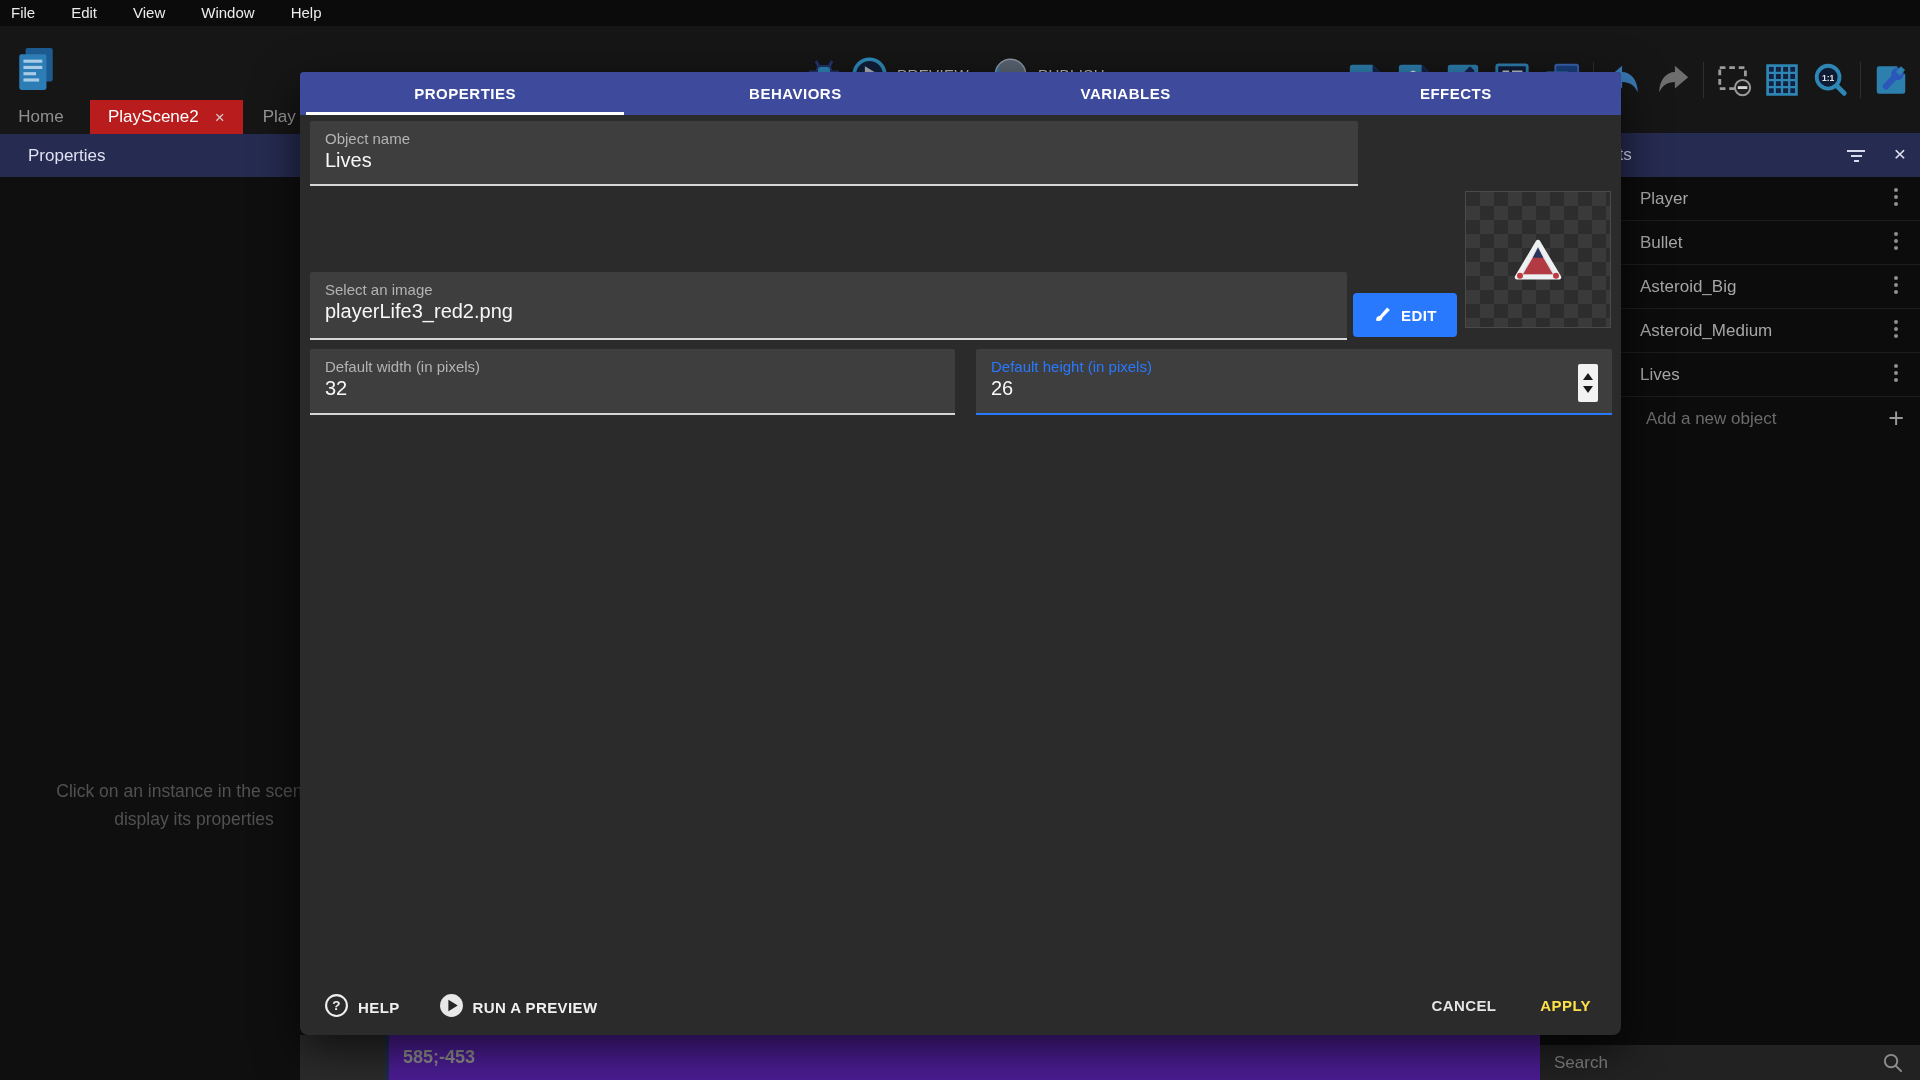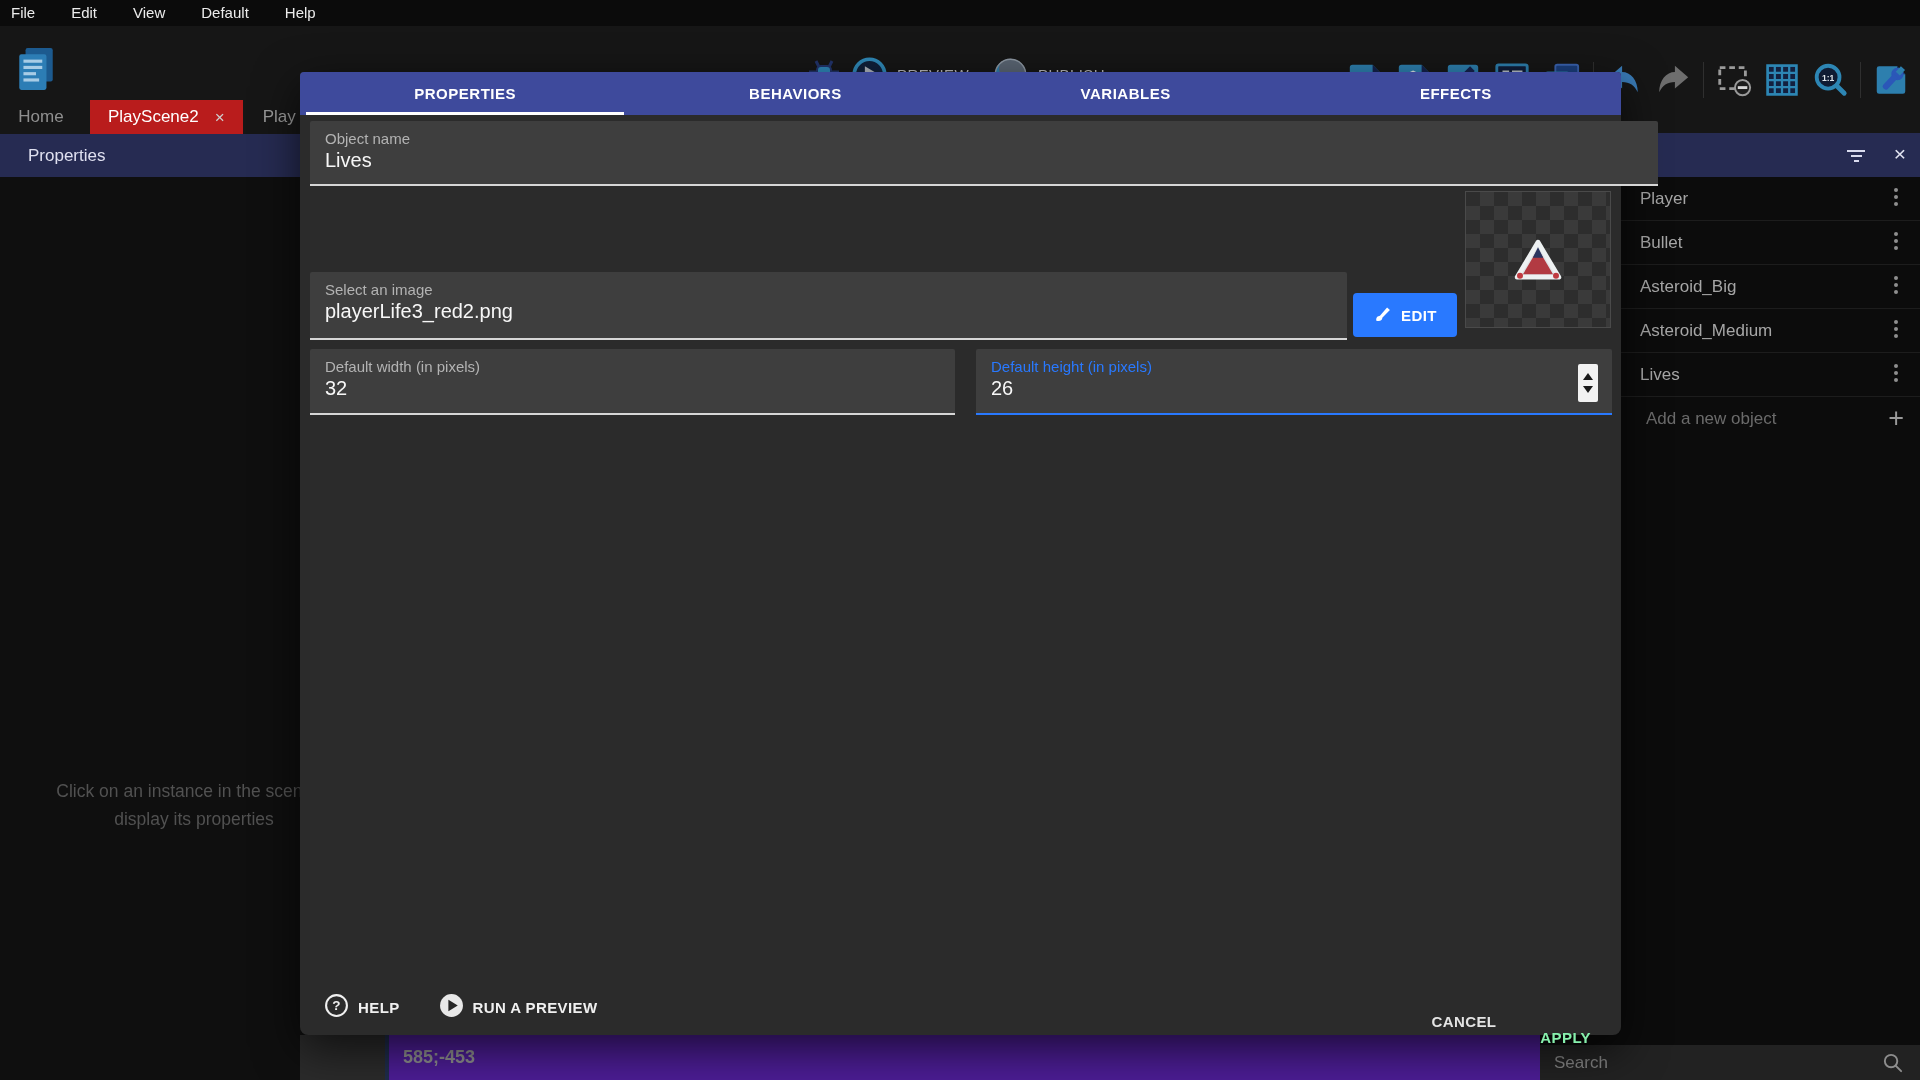--- a/index.html
+++ b/index.html
@@ -76,21 +76,21 @@
   .dlg-tab { flex:1; display:flex; align-items:center; justify-content:center; color:#ffffff;
              font-size:15px; font-weight:bold; letter-spacing:.5px; position:relative; }
   .dlg-tab.active::after { content:""; position:absolute; left:6px; right:6px; bottom:0;
                            height:3px; background:#ffffff; }
   .field { position:absolute; background:#3e3e3e; border-radius:2px 2px 0 0;
            border-bottom:2px solid #d6d6d6; }
   .field .flabel { position:absolute; left:15px; top:9px; font-size:15px; color:#b3b3b3; }
   .field input { position:absolute; left:15px; top:28px; right:40px; width:calc(100% - 55px);
                  background:transparent; border:none; outline:none; color:#f7f7f7; font-size:20px;
                  font-family:"Liberation Sans", sans-serif; }
-  .f-objname { left:10px; top:49px; width:1348px; height:65px; }
+  .f-objname { left:10px; top:49px; width:1048px; height:65px; }
   .f-image   { left:10px; top:200px; width:1037px; height:68px; }
   .f-width   { left:10px; top:277px; width:645px; height:66px; }
   .f-height  { left:676px; top:277px; width:636px; height:66px; border-bottom-color:#2979ff; }
   .f-height .flabel { color:#2979ff; }
   .edit-btn { position:absolute; left:1053px; top:221px; width:104px; height:44px; background:#2979ff;
               border:none; border-radius:4px; color:#ffffff; font-size:15px; font-weight:bold;
               display:flex; align-items:center; justify-content:center; gap:9px; cursor:pointer;
               font-family:"Liberation Sans", sans-serif; letter-spacing:.4px; }
   .thumb { position:absolute; left:1165px; top:119px; width:146px; height:137px;
            border:1px solid #4a4a4a;
@@ -103,31 +103,31 @@
              justify-content:center; gap:6px; }
   .spin-up { width:0; height:0; border-left:5px solid transparent; border-right:5px solid transparent;
              border-bottom:7px solid #1a1a1a; }
   .spin-dn { width:0; height:0; border-left:5px solid transparent; border-right:5px solid transparent;
              border-top:7px solid #1a1a1a; }
   .dlg-actions-l { position:absolute; left:24px; top:921px; display:flex; align-items:center; gap:13px; }
   .dlg-actions-r { position:absolute; right:30px; top:925px; display:flex; align-items:center; gap:44px; }
   .act-btn { display:flex; align-items:center; gap:9px; background:none; border:none; cursor:pointer;
              color:#f0f0f0; font-size:15px; font-weight:bold; letter-spacing:.4px;
              font-family:"Liberation Sans", sans-serif; }
-  .act-cancel { color:#e4e4e4; } .act-apply { color:#86efac;margin-top:32px; }
+  .act-cancel { color:#e4e4e4; } .act-apply { color:#fde047; }
   .gap26 { width:13px; }
 </style>
 </head>
 <body>
 
 <div class="menubar">
   <span class="mitem">File</span>
   <span class="mitem">Edit</span>
   <span class="mitem">View</span>
-  <span class="mitem">Default</span>
+  <span class="mitem">Window</span>
   <span class="mitem">Help</span>
 </div>
 
 <div class="toolbar">
   <span class="tb-left">
     <svg class="tbi" width="40" height="46" viewBox="0 0 38 44">
       <rect x="9" y="2" width="26" height="32" rx="2" fill="#1c5a8f"></rect>
       <rect x="3" y="8" width="26" height="34" rx="2" fill="#2c7db5"></rect>
       <rect x="7" y="13" width="18" height="3" fill="#a8cce6"></rect>
       <rect x="7" y="19" width="18" height="3" fill="#a8cce6"></rect>

